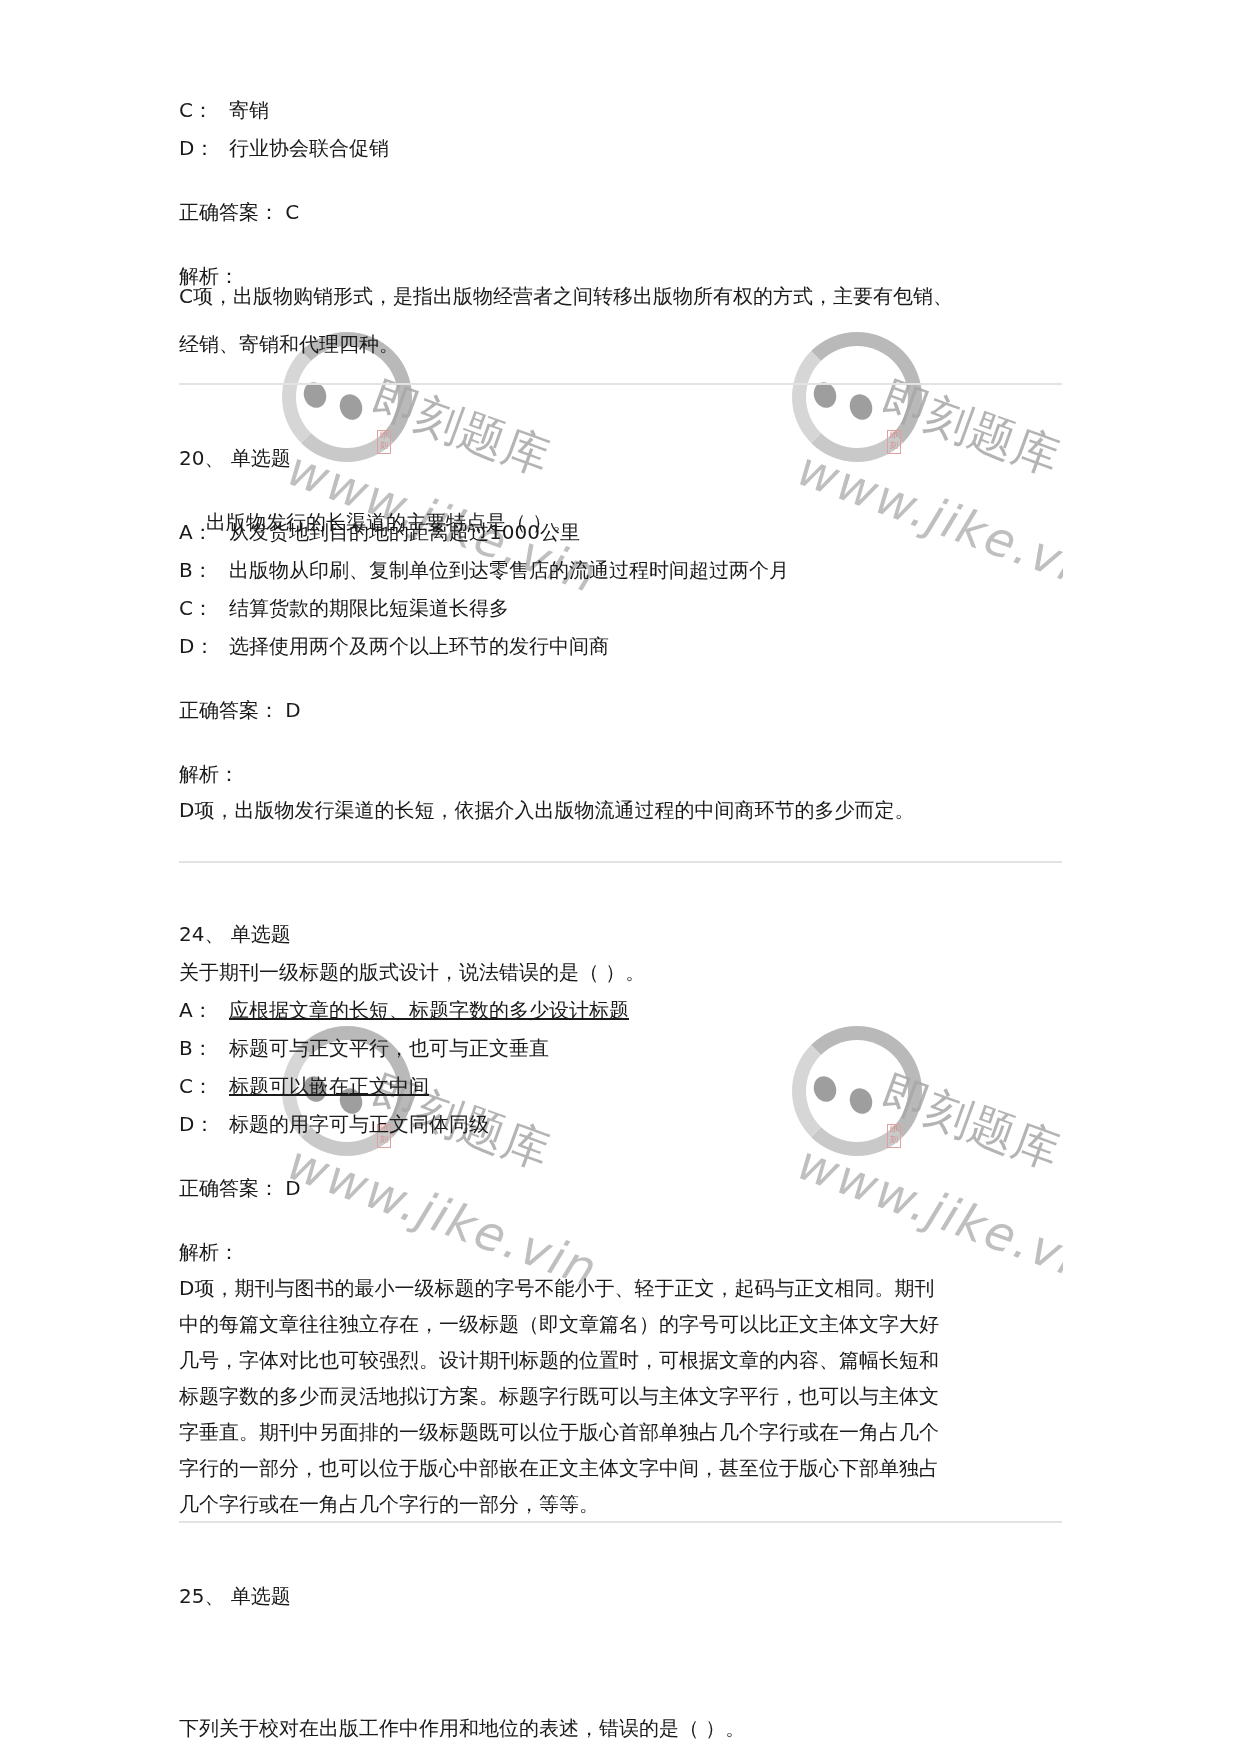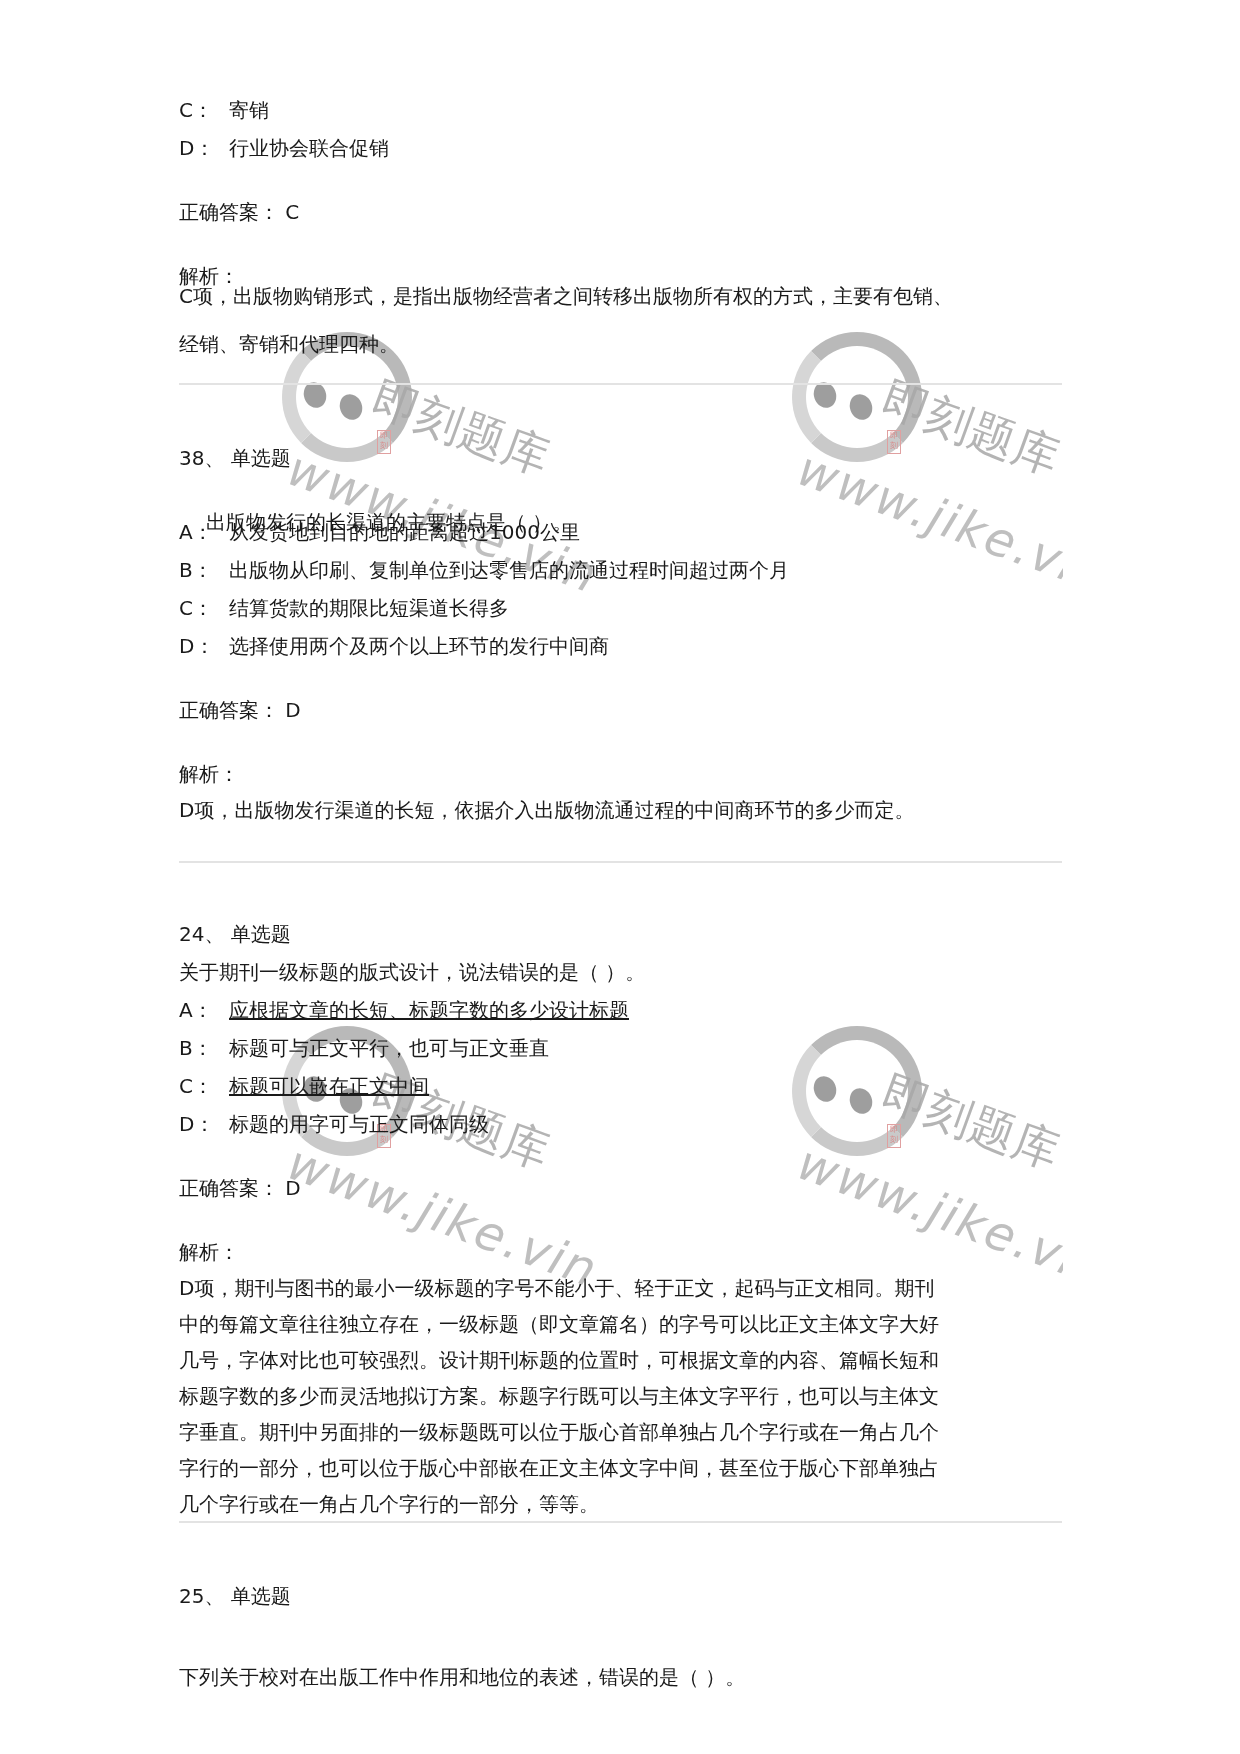--- a/index.html
+++ b/index.html
@@ -83,21 +83,21 @@
         </div>
         <div class="line" style="top:262px;">解析：</div>
         <div class="line" style="top:282px;">C项，出版物购销形式，是指出版物经营者之间转移出版物所有权的方式，主要有包销、</div>
         <div class="line" style="top:330px;">经销、寄销和代理四种。</div>
       </section>
 
       <div class="sep" style="top:383px;"></div>
 
       <section>
         <div class="line" style="top:444px;">
-          <span>38、</span>&nbsp;<span>单选题</span>
+          <span>20、</span>&nbsp;<span>单选题</span>
         </div>
         <div class="line" style="top:508px;margin-left:27px;">出版物发行的长渠道的主要特点是（ ）。</div>
         <div class="line" style="top:518px;">
           <span class="opt-key">A：</span><span>从发货地到目的地的距离超过1000公里</span>
         </div>
         <div class="line" style="top:556px;">
           <span class="opt-key">B：</span><span>出版物从印刷、复制单位到达零售店的流通过程时间超过两个月</span>
         </div>
         <div class="line" style="top:594px;">
           <span class="opt-key">C：</span><span>结算货款的期限比短渠道长得多</span>
@@ -143,18 +143,18 @@
         <div class="line" style="top:1454px;">字行的一部分，也可以位于版心中部嵌在正文主体文字中间，甚至位于版心下部单独占</div>
         <div class="line" style="top:1490px;">几个字行或在一角占几个字行的一部分，等等。</div>
       </section>
 
       <div class="sep" style="top:1521px;"></div>
 
       <section>
         <div class="line" style="top:1582px;">
           <span>25、</span>&nbsp;<span>单选题</span>
         </div>
-        <div class="line" style="top:1663px;">下列关于校对在出版工作中作用和地位的表述，错误的是（ ）。</div>
+        <div class="line" style="top:1714px;">下列关于校对在出版工作中作用和地位的表述，错误的是（ ）。</div>
       </section>
 
     </div>
   </div>
 </div>
 
 </body></html>

